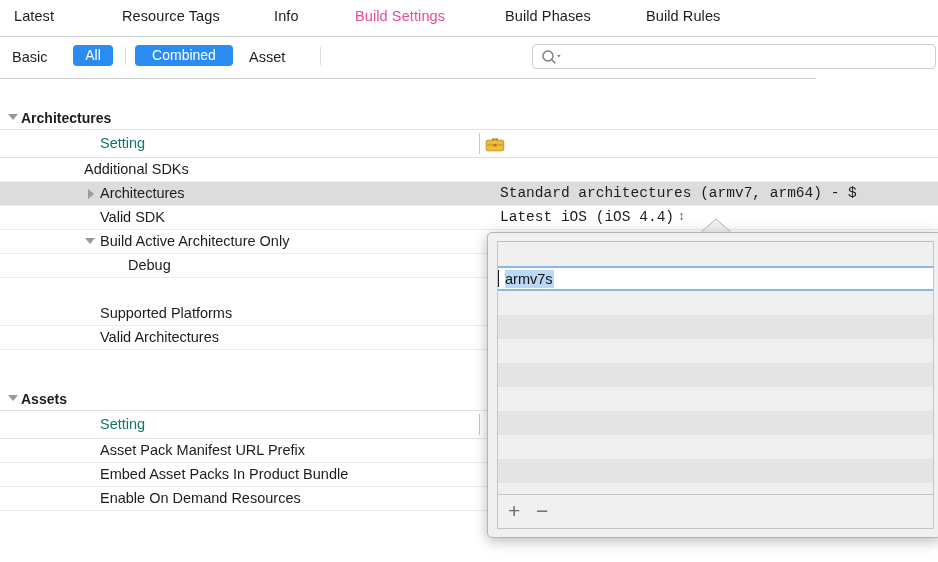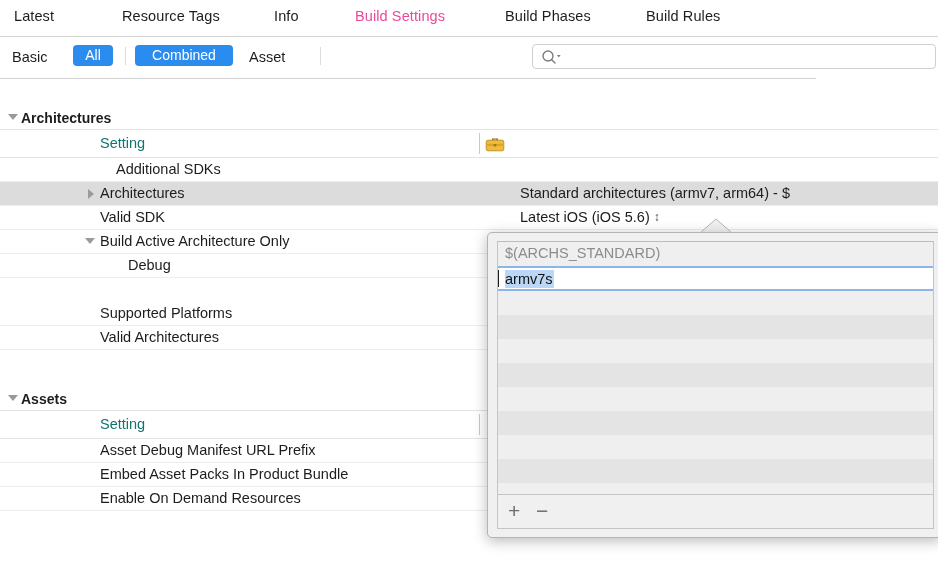--- a/index.html
+++ b/index.html
@@ -141,23 +141,24 @@
     border-bottom: 1px solid #ededed;
     box-sizing: border-box;
   }
   .srow.selected { background: #dcdcdc; }
   .srow .s-name {
     position: absolute; top: 3px;
     font-size: 14.5px; color: #1d1d1f;
     white-space: nowrap;
   }
   .srow .s-value {
-    position: absolute; left: 520px; top: 3px;
+    position: absolute; left: 500px; top: 3px;
     font-size: 14.5px; color: #1d1d1f;
     white-space: nowrap;
+    font-family: Liberation Mono, monospace;
   }
   .tri-closed {
     position: absolute; left: 88px; top: 7px;
     width: 0; height: 0;
     border-top: 5px solid transparent;
     border-bottom: 5px solid transparent;
     border-left: 6px solid #9a9a9a;
   }
   .tri-open {
     position: absolute; left: 85px; top: 8px;
@@ -300,32 +301,32 @@
           <path d="M7 2.5 h6 v2 h-1.6 v-0.9 h-2.8 v0.9 H7 z" fill="#8c6a18"></path>
           <rect x="1.2" y="4.2" width="17.6" height="10.6" rx="1.8" fill="#f0bc3c" stroke="#b98d1c" stroke-width="0.9"></rect>
           <rect x="1.2" y="7.8" width="17.6" height="2.1" fill="#d9a32c"></rect>
           <rect x="8.6" y="8" width="2.8" height="2.6" rx="0.5" fill="#a8781a"></rect>
         </svg>
       </span>
       <span class="ch-target">MyFrameworkTest</span>
     </div>
 
     <div class="srow" style="top:79px">
-      <span class="s-name" style="left:116px">Additional SDKs</span>
+      <span class="s-name" style="left:84px">Additional SDKs</span>
     </div>
 
     <div class="srow selected" style="top:103px">
       <span class="tri-closed"></span>
       <span class="s-name" style="left:100px">Architectures</span>
       <span class="s-value">Standard architectures (armv7, arm64)  -  $</span>
     </div>
 
     <div class="srow" style="top:127px">
       <span class="s-name" style="left:100px">Valid SDK</span>
-      <span class="s-value"><span>Latest iOS (iOS 5.6)</span><span class="stepper">↕</span></span>
+      <span class="s-value"><span>Latest iOS (iOS 4.4)</span><span class="stepper">↕</span></span>
     </div>
 
     <div class="srow" style="top:151px">
       <span class="tri-open"></span>
       <span class="s-name" style="left:100px">Build Active Architecture Only</span>
     </div>
 
     <div class="srow" style="top:175px">
       <span class="s-name" style="left:128px">Debug</span>
     </div>
@@ -343,43 +344,40 @@
       <span class="gh-tri"></span>
       <span class="gh-label">Assets</span>
     </div>
 
     <div class="col-header" style="top:332px">
       <span class="ch-setting">Setting</span>
       <span class="col-divider"></span>
     </div>
 
     <div class="srow" style="top:360px">
-      <span class="s-name" style="left:100px">Asset Debug Manifest URL Prefix</span>
+      <span class="s-name" style="left:100px">Asset Pack Manifest URL Prefix</span>
     </div>
     <div class="srow" style="top:384px">
       <span class="s-name" style="left:100px">Embed Asset Packs In Product Bundle</span>
     </div>
     <div class="srow" style="top:408px">
       <span class="s-name" style="left:100px">Enable On Demand Resources</span>
     </div>
   </div>
 
   <div class="pop-notch">
     <svg width="32" height="15" viewBox="0 0 32 15">
       <path d="M0 15 L16 1 L32 15 Z" fill="#f0f0f0" stroke="#b4b4b4" stroke-width="1"></path>
       <rect x="1" y="13.5" width="30" height="2" fill="#f0f0f0"></rect>
     </svg>
   </div>
 
   <div class="popover">
 
     <div class="pop-list">
-      <div class="pop-row odd placeholder" style="top:0px">
-        <span class="pr-text">$(ARCHS_STANDARD)</span>
-      </div>
 
       <div class="pop-edit">
         <span class="pe-text">armv7s</span>
         <span class="pop-caret"></span>
       </div>
 
       <div class="pop-row odd" style="top:49px"></div>
       <div class="pop-row even" style="top:73px"></div>
       <div class="pop-row odd" style="top:97px"></div>
       <div class="pop-row even" style="top:121px"></div>

